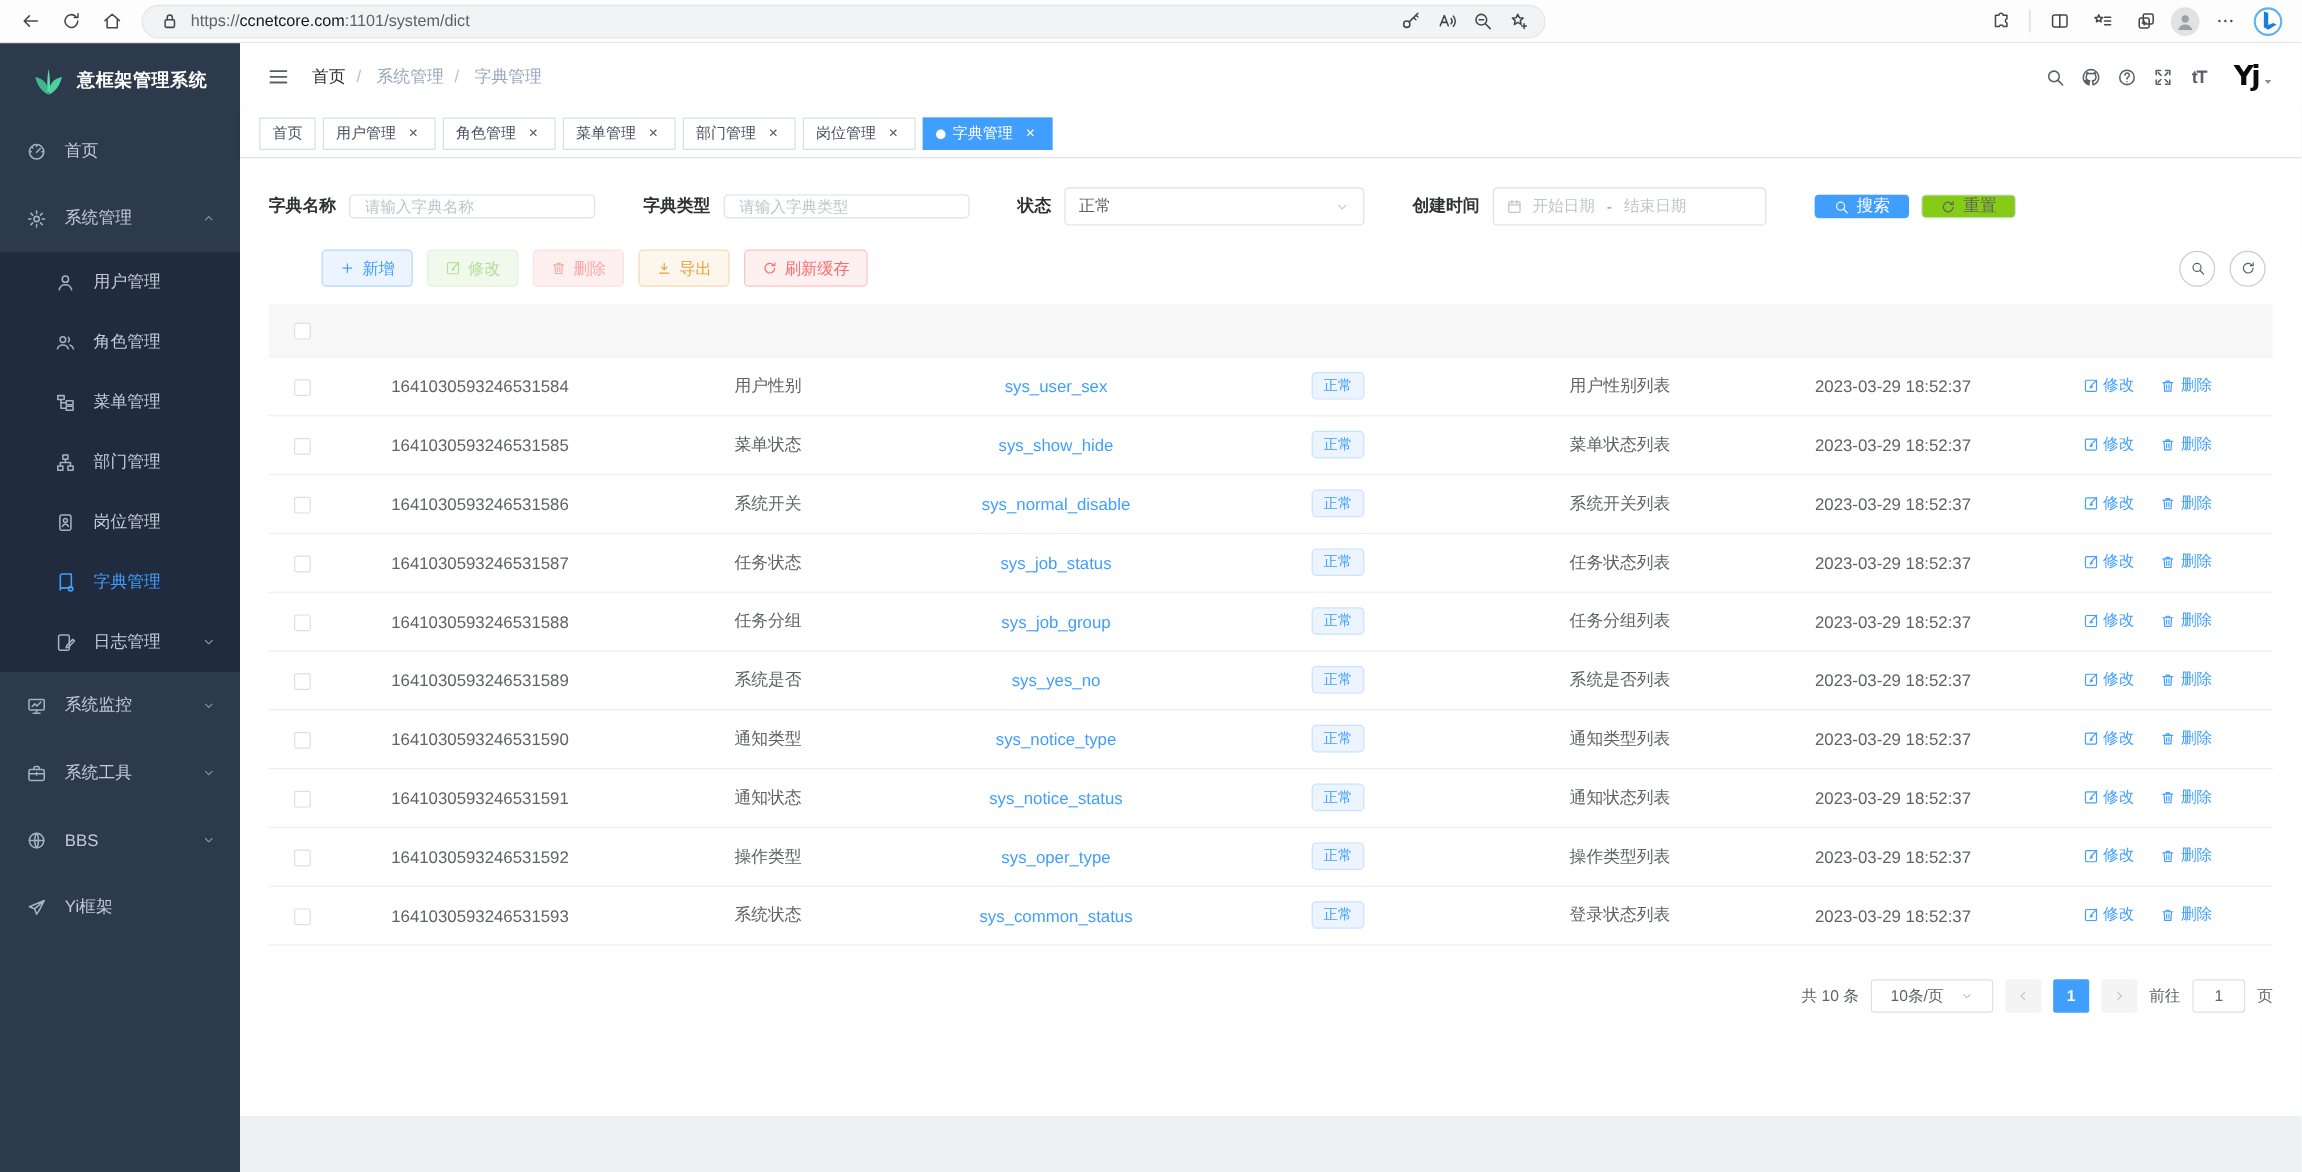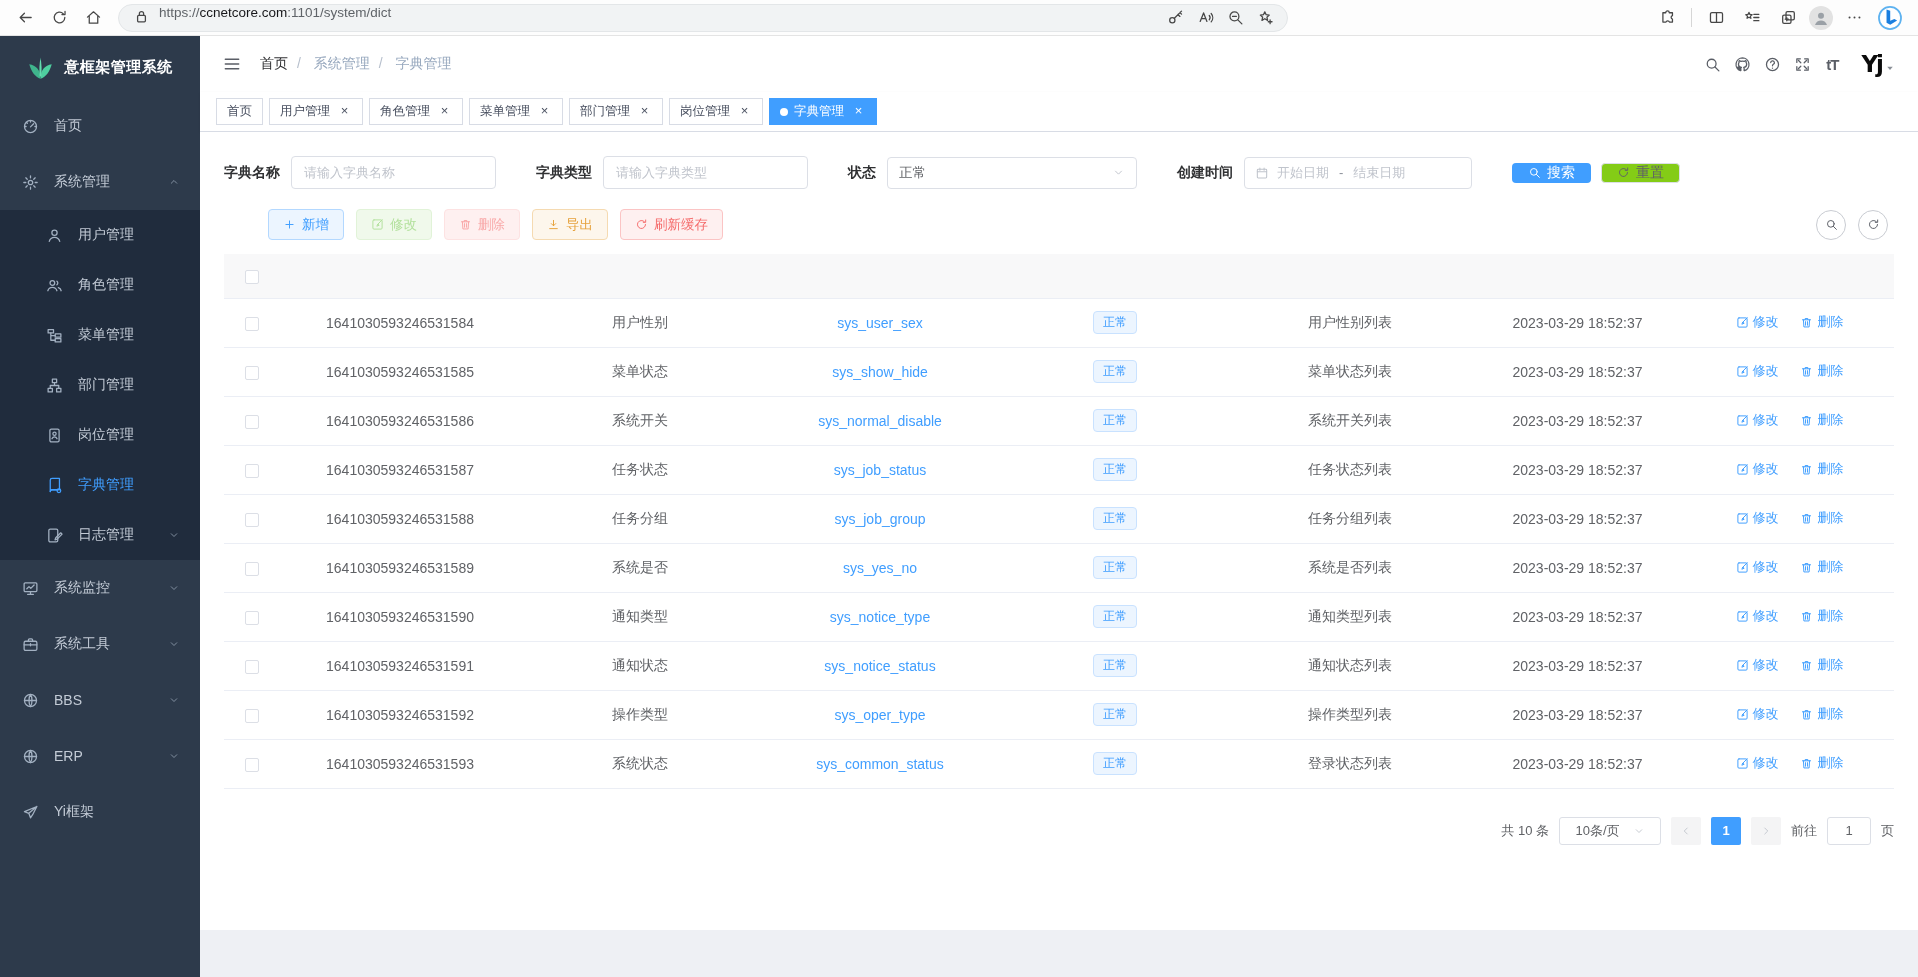--- a/index.html
+++ b/index.html
@@ -4,21 +4,21 @@
 <style>
   * { box-sizing: border-box; margin: 0; padding: 0; }
   html,body { width:1918px; height:977px; overflow:hidden; }
   body { font-family:"Liberation Sans","DejaVu Sans",sans-serif; background:#fff; color:#303133; }
   svg { display:block; }
 
   
   .browser-bar { height:36px; background:#fdfdfd; border-bottom:1px solid #e4e4e4; display:flex; align-items:center; padding:0 10px; }
   .b-icon { width:30px; height:30px; border-radius:4px; display:flex; align-items:center; justify-content:center; color:#474747; flex:none; margin-right:4px; cursor:pointer; }
   .b-icon svg { width:17px; height:17px; }
-  .url-pill { width:1170px; height:28px; background:#f1f3f4; border:1px solid #e3e6e8; border-radius:14px; display:flex; padding:0 10px; margin:0 6px; }
+  .url-pill { width:1170px; height:28px; background:#f1f3f4; border:1px solid #e3e6e8; border-radius:14px; display:flex; align-items:center; padding:12px 10px; margin:0 6px; }
   .url-pill .b-icon { width:24px; height:24px; margin-right:2px; }
   .url-text { font-size:13.5px; color:#5f6368; white-space:nowrap; margin-left:4px; }
   .url-text .host { color:#17171a; }
   .pill-right { margin-left:auto; display:flex; align-items:center; }
   .pill-right .b-icon { margin-right:0; margin-left:6px; }
   .b-right { margin-left:auto; display:flex; align-items:center; }
   .b-right .b-icon { margin:0 3px; }
   .b-divider { width:1px; height:19px; background:#d6d6d6; margin:0 6px; }
   .avatar-circle { width:24px; height:24px; border-radius:50%; background:#e2e2e2; display:flex; align-items:center; justify-content:center; overflow:hidden; }
   .avatar-circle svg { width:20px; height:20px; }
@@ -65,21 +65,21 @@
   .tag-tab.active::before { content:""; width:8px; height:8px; border-radius:50%; background:#fff; margin-right:6px; }
   .tab-close { margin-left:7px; width:15px; height:15px; line-height:13px; text-align:center; border-radius:50%; font-size:13px; }
 
   
   .content { background:#fff; height:798px; flex:none; padding:20px 24px 0; }
   .bottom-filler { flex:1; background:#eef0f4; }
 
   .filter-row { display:flex; align-items:center; font-size:14px; margin:4px 0 20px; }
   .f-label { font-weight:700; color:#303133; margin-right:11px; white-space:nowrap; }
   .f-gap { margin-right:40px; }
-  .inp { width:205px; height:33px; border:1px solid #dcdfe6; border-radius:4px; padding:0 12px; font-size:13px; color:#606266; outline:none; font-family:inherit; }
+  .inp { width:205px; height:20px; border:1px solid #dcdfe6; border-radius:4px; padding:0 12px; font-size:13px; color:#606266; outline:none; font-family:inherit; }
   .inp::placeholder { color:#c0c4cc; }
   .status-select { width:250px; height:32px; border:1px solid #dcdfe6; border-radius:4px; display:flex; align-items:center; padding:0 11px; cursor:pointer; }
   .status-select .val { font-size:13.5px; color:#606266; }
   .status-select .sel-arrow { margin-left:auto; width:13px; height:13px; color:#c0c4cc; }
   .status-select .sel-arrow svg { width:13px; height:13px; }
   .date-range { width:228px; height:32px; border:1px solid #dcdfe6; border-radius:4px; display:flex; align-items:center; padding:0 10px; font-size:13px; color:#c0c4cc; }
   .date-range .cal { width:14px; height:14px; color:#c0c4cc; margin-right:8px; }
   .date-range .cal svg { width:14px; height:14px; }
   .date-range .dsep { margin:0 10px; color:#8a9099; }
   .btn { height:20px; border-radius:4px; padding:0 15px; font-size:14px; display:inline-flex; align-items:center; gap:6px; cursor:pointer; border:1px solid transparent; font-family:inherit; }
@@ -376,34 +376,20 @@
           </span>
   </div>
         <div class="side-item">
     <span class="mi">
             <svg viewBox="0 0 24 24" fill="none" stroke="currentColor" stroke-width="1.8" stroke-linecap="round" stroke-linejoin="round">
               <circle cx="12" cy="12" r="8.5"></circle>
               <path d="M3.5 12h17M12 3.5c2.8 3.3 2.8 13.7 0 17-2.8-3.3-2.8-13.7 0-17z"></path>
             </svg>
           </span>
     <span>BBS</span>
-    <span class="arrow">
-            <svg viewBox="0 0 24 24" fill="none" stroke="currentColor" stroke-width="1.8" stroke-linecap="round" stroke-linejoin="round">
-              <path d="M6.5 9.5L12 15l5.5-5.5"></path>
-            </svg>
-          </span>
-  </div>
-        <div class="side-item">
-    <span class="mi">
-            <svg viewBox="0 0 24 24" fill="none" stroke="currentColor" stroke-width="1.8" stroke-linecap="round" stroke-linejoin="round">
-              <circle cx="12" cy="12" r="8.5"></circle>
-              <path d="M3.5 12h17M12 3.5c2.8 3.3 2.8 13.7 0 17-2.8-3.3-2.8-13.7 0-17z"></path>
-            </svg>
-          </span>
-    <span>ERP</span>
     <span class="arrow">
             <svg viewBox="0 0 24 24" fill="none" stroke="currentColor" stroke-width="1.8" stroke-linecap="round" stroke-linejoin="round">
               <path d="M6.5 9.5L12 15l5.5-5.5"></path>
             </svg>
           </span>
   </div>
         <div class="side-item">
     <span class="mi">
             <svg viewBox="0 0 24 24" fill="none" stroke="currentColor" stroke-width="1.8" stroke-linecap="round" stroke-linejoin="round">
               <path d="M21 3.5L3.5 10.8l6.1 2.4 2.4 6.3 3.2-4.7 5.8-11.3zM9.6 13.2L21 3.5"></path>

